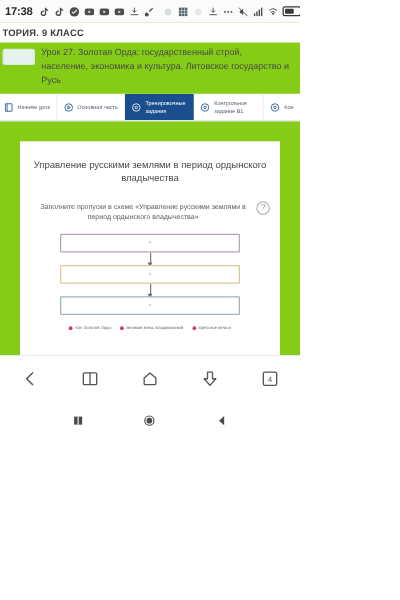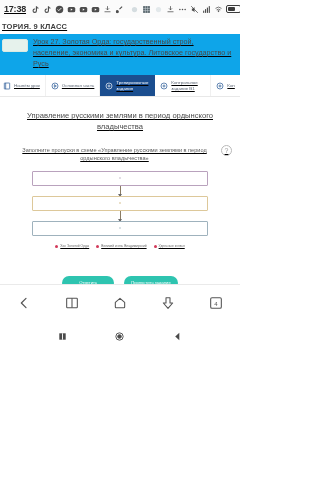--- a/index.html
+++ b/index.html
@@ -2,21 +2,21 @@
 <html><head>
 <meta charset="utf-8">
 <style>
   * { box-sizing: border-box; margin: 0; padding: 0; }
   html, body {
     width: 240px; height: 480px;
     font-family: "Liberation Sans", sans-serif;
     background: #ffffff;
     overflow: hidden;
   }
-  #root { width: 240px; height: 352px; position: relative; background:#0ea5e9;text-decoration:underline; }
+  #root { width: 240px; height: 352px; position: relative; background:#84cc16; }
 
   
   .statusbar {
     height: 18px; width: 100%;
     background: #fbfbfb;
     display: flex; align-items: center;
     padding: 0 4px;
     gap: 3px;
     color: #2a2a2a;
   }
@@ -76,21 +76,21 @@
   .tab .tab-ic svg { display:block; width:8px; height:8px; }
   .tab .tab-lbl { max-width: 34px; }
   .tab.first { padding-left: 3px; }
   .tab.active {
     background: #1b4e8f; color: #fff; border-right: none;
   }
   .tab.active .tab-ic svg { stroke:#fff; }
 
   
   .card {
-    margin: 0; padding: 10px 6px 6px;
+    margin: 16px; padding: 10px 6px 6px;
     background: #fff;
   }
   .card-title {
     font-size: 7.6px; color: #4a4a4a; text-align: center;
     line-height: 1.4; padding: 4px 4px 12px;
   }
   .prompt-row {
     display: flex; align-items: flex-start; gap: 4px; padding: 0 2px 0 6px;
   }
   .prompt {

